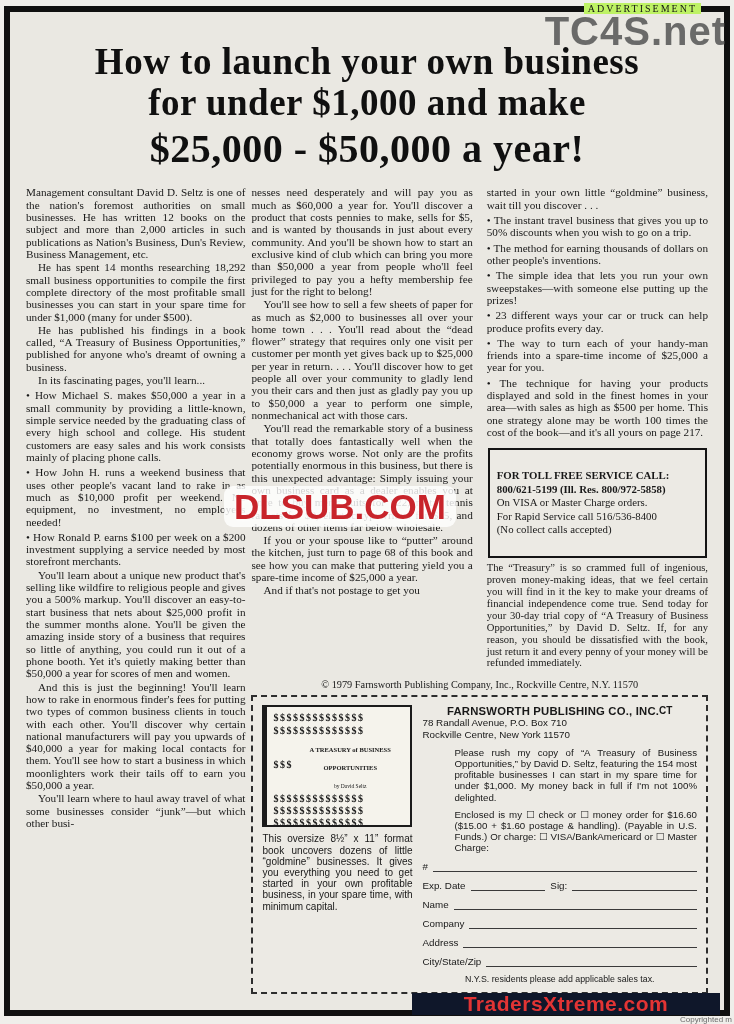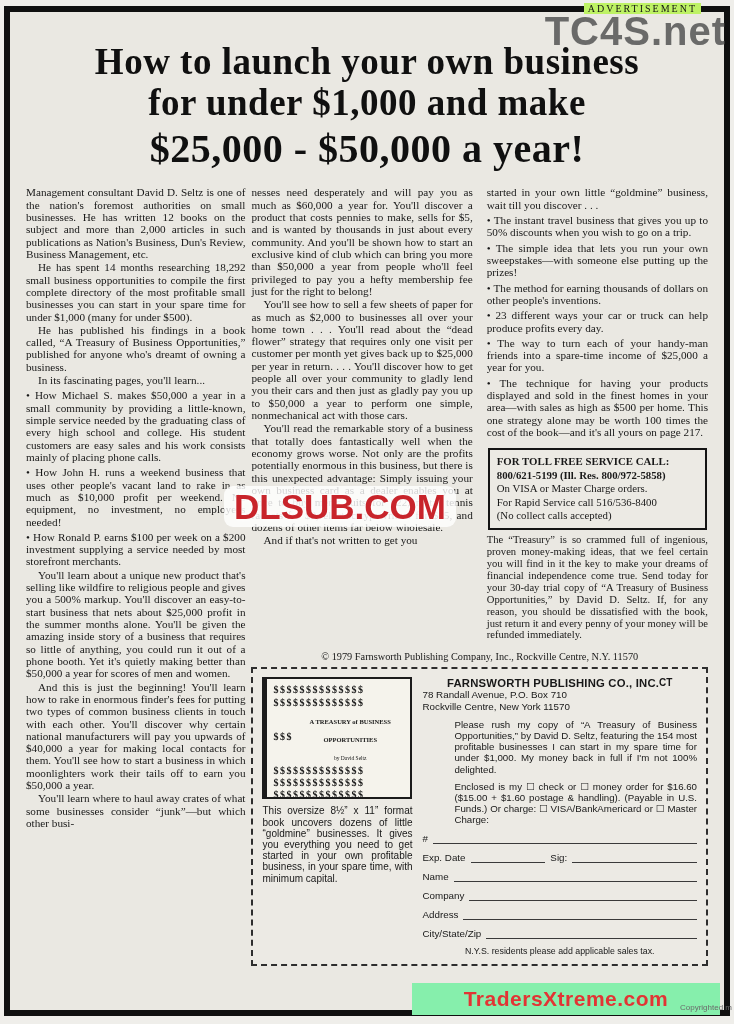--- a/index.html
+++ b/index.html
@@ -19,21 +19,21 @@
   .body-area { display:flex; gap:6px; margin-top:14px; }
   .col1 { flex:1; min-width:0; }
   .right-area { flex:2.08; min-width:0; display:flex; flex-direction:column; }
   .two-cols { display:flex; gap:14px; }
   .col2,.col3 { flex:1; min-width:0; }
   p.body { font-size:11.2px; line-height:1.1; text-align:justify; text-indent:12px; margin-top:1px; }
   p.body.noindent { text-indent:0; }
   p.body.bullet { text-indent:0; margin-top:3px; }
 
   
-  .tollfree { border:2px solid #141414; padding:5px 7px; margin:10px 1px 4px; background:#eceae4; }
+  .tollfree { border:2px solid #141414; padding:19px 7px; margin:10px 1px 4px; background:#eceae4; }
   .tf-line { font-size:10.8px; line-height:1.25; }
   .tf-bold { font-weight:bold; }
 
   
   .guarantee-title { text-align:center; font-weight:bold; font-size:12.5px; margin:16px 0 8px; letter-spacing:0.4px; }
   p.guarantee-text { font-size:10.6px; line-height:1.13; text-align:justify; }
 
   
   .bottom-area { margin-top:10px; }
   .copyright { text-align:center; font-size:10.3px; margin-bottom:5px; }
@@ -62,25 +62,25 @@
 
   
   .wm-advertisement { position:absolute; top:3px; right:33px; font-size:10px;
                       letter-spacing:2px; color:#141414; background:#bef264; padding:0 4px; z-index:8; }
   .wm-top { position:absolute; top:11px; right:8px; font-family:"Liberation Sans","DejaVu Sans",sans-serif;
             font-weight:bold; font-size:40px; line-height:1; color:rgba(88,88,88,0.88); z-index:7; letter-spacing:1px; }
   .wm-center { position:absolute; top:486px; left:224px; font-family:"Liberation Sans","DejaVu Sans",sans-serif;
                font-weight:bold; font-size:35px; line-height:1; color:#c8242b; z-index:7;
                background:rgba(255,255,255,0.8); padding:3px 10px; border-radius:9px;
                text-shadow:0 0 3px #ffffff, 0 0 6px #ffffff; }
-  .wm-bottom-strip { position:absolute; left:412px; right:14px; bottom:9px; height:32px; background:#86efac;
+  .wm-bottom-strip { position:absolute; left:412px; right:14px; bottom:9px; height:22px; background:#0f172a;
                      display:flex; align-items:center; justify-content:center; z-index:9; }
   .wm-bottom-text { font-family:"Liberation Sans","DejaVu Sans",sans-serif; font-weight:bold; font-size:21px;
                     color:#e23434; letter-spacing:0.5px; }
-  .wm-corner { position:absolute; right:2px; bottom:12px; font-family:"Liberation Sans","DejaVu Sans",sans-serif;
+  .wm-corner { position:absolute; right:2px; bottom:0; font-family:"Liberation Sans","DejaVu Sans",sans-serif;
                font-size:8px; color:#6b6b6b; z-index:10; white-space:nowrap;margin-left:28px; }
 </style>
 </head>
 <body>
 
 <div class="page">
   <div class="frame">
 
     <div class="headline">
       <div class="h-line h1">How to launch your own business</div>
@@ -93,38 +93,39 @@
       <div class="col1">
         <p class="body noindent">Management consultant David D. Seltz is one of the nation's foremost authorities on small businesses. He has written 12 books on the subject and more than 2,000 articles in such publications as Nation's Business, Dun's Review, Business Management, etc.</p>
         <p class="body">He has spent 14 months researching 18,292 small business opportunities to compile the first complete directory of the most profitable small businesses you can start in your spare time for under $1,000 (many for under $500).</p>
         <p class="body">He has published his findings in a book called, “A Treasury of Business Opportunities,” published for anyone who's dreamt of owning a business.</p>
         <p class="body">In its fascinating pages, you'll learn...</p>
         <p class="body bullet">• How Michael S. makes $50,000 a year in a small community by providing a little-known, simple service needed by the graduating class of every high school and college. His student customers are easy sales and his work consists mainly of placing phone calls.</p>
         <p class="body bullet">• How John H. runs a weekend business that uses other people's vacant land to rake in as much as $10,000 profit per weekend. No equipment, no investment, no employees needed!</p>
         <p class="body bullet">• How Ronald P. earns $100 per week on a $200 investment supplying a service needed by most storefront merchants.</p>
         <p class="body">You'll learn about a unique new product that's selling like wildfire to religious people and gives you a 500% markup. You'll discover an easy-to-start business that nets about $25,000 profit in the summer months alone. You'll be given the amazing inside story of a business that requires so little of anything, you could run it out of a phone booth. Yet it's quietly making better than $50,000 a year for scores of men and women.</p>
         <p class="body">And this is just the beginning! You'll learn how to rake in enormous finder's fees for putting two types of common business clients in touch with each other. You'll discover why certain national manufacturers will pay you upwards of $40,000 a year for making local contacts for them. You'll see how to start a business in which moonlighters work their tails off to earn you $50,000 a year.</p>
-        <p class="body">You'll learn where to haul away crates of what some businesses consider “junk”—but which other busi-</p>
+        <p class="body">You'll learn where to haul away travel of what some businesses consider “junk”—but which other busi-</p>
       </div>
 
       <div class="right-area">
         <div class="two-cols">
 
           <div class="col2">
             <p class="body noindent">nesses need desperately and will pay you as much as $60,000 a year for. You'll discover a product that costs pennies to make, sells for $5, and is wanted by thousands in just about every community. And you'll be shown how to start an exclusive kind of club which can bring you more than $50,000 a year from people who'll feel privileged to pay you a hefty membership fee just for the right to belong!</p>
             <p class="body">You'll see how to sell a few sheets of paper for as much as $2,000 to businesses all over your home town . . . You'll read about the “dead flower” strategy that requires only one visit per customer per month yet gives back up to $25,000 per year in return. . . . You'll discover how to get people all over your community to gladly lend you their cars and then just as gladly pay you up to $50,000 a year to perform one simple, nonmechanical act with those cars.</p>
             <p class="body">You'll read the remarkable story of a business that totally does fantastically well when the economy grows worse. Not only are the profits potentially enormous in this business, but there is this unexpected advantage: Simply issuing your own business card as a dealer enables you at once to buy men's suits for $22, metal tennis rackets for $8, electric typewriters for $85, and dozens of other items far below wholesale.</p>
-            <p class="body">And if that's not written to get you</p>
+            <p class="body">If you or your spouse like to “putter” around the kitchen, just turn to page 68 of this book and see how you can make that puttering yield you a spare-time income of $25,000 a year.</p>
+            <p class="body">And if that's not postage to get you</p>
           </div>
 
           <div class="col3">
             <p class="body noindent">started in your own little “goldmine” business, wait till you discover . . .</p>
             <p class="body bullet">• The instant travel business that gives you up to 50% discounts when you wish to go on a trip.</p>
+            <p class="body bullet">• The method for earning thousands of dollars on other people's inventions.</p>
             <p class="body bullet">• The simple idea that lets you run your own sweepstakes—with someone else putting up the prizes!</p>
-            <p class="body bullet">• The method for earning thousands of dollars on other people's inventions.</p>
             <p class="body bullet">• 23 different ways your car or truck can help produce profits every day.</p>
             <p class="body bullet">• The way to turn each of your handy-man friends into a spare-time income of $25,000 a year for you.</p>
             <p class="body bullet">• The technique for having your products displayed and sold in the finest homes in your area—with sales as high as $500 per home. This one strategy alone may be worth 100 times the cost of the book—and it's all yours on page 217.</p>
 
             <div class="tollfree">
               <div class="tf-line tf-bold">FOR TOLL FREE SERVICE CALL:</div>
               <div class="tf-line tf-bold">800/621-5199 (Ill. Res. 800/972-5858)</div>
               <div class="tf-line">On VISA or Master Charge orders.</div>
               <div class="tf-line">For Rapid Service call 516/536-8400</div>
               <div class="tf-line">(No collect calls accepted)</div>

